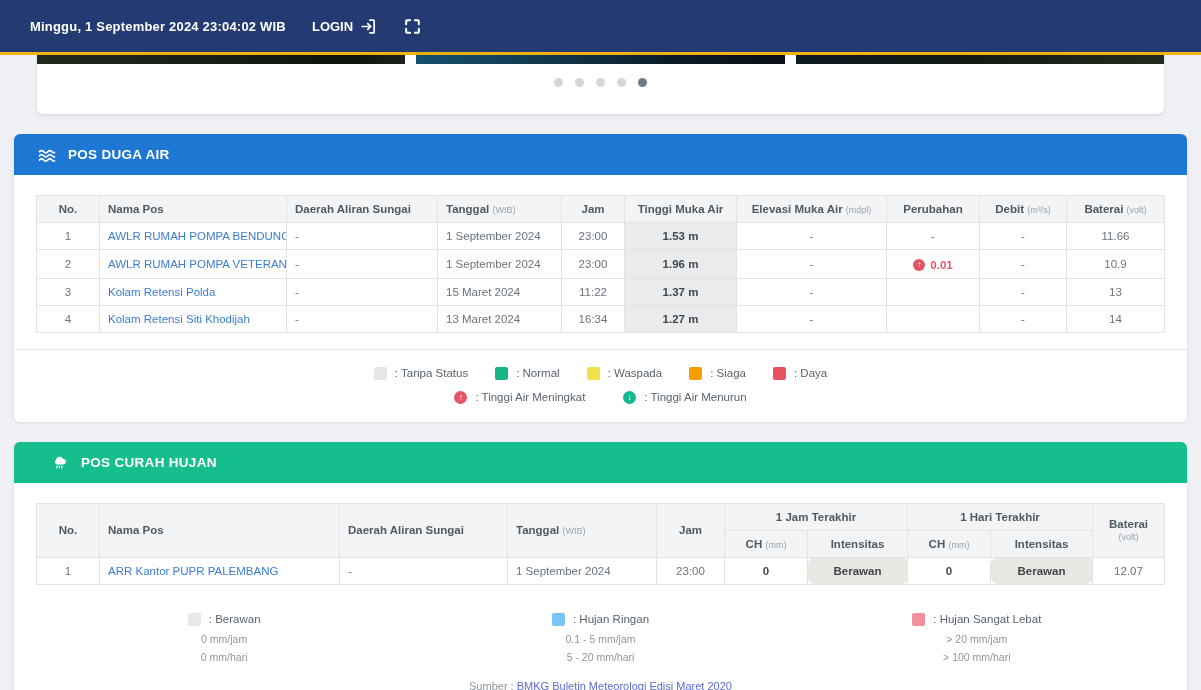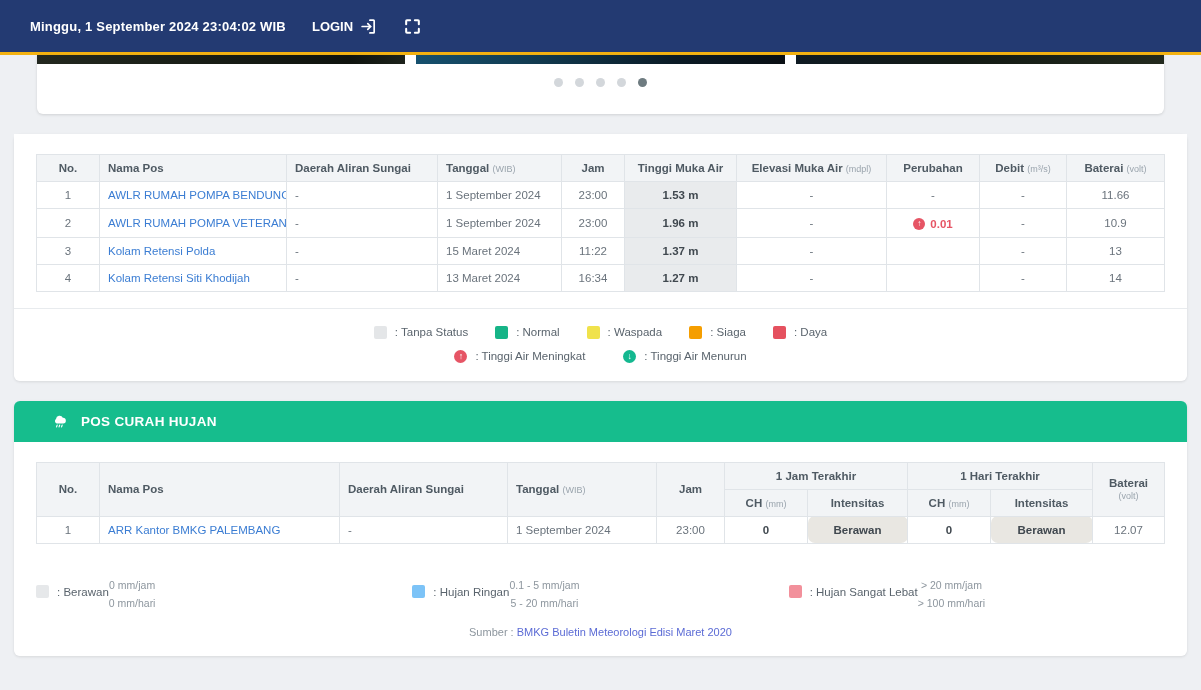--- a/index.html
+++ b/index.html
@@ -61,21 +61,21 @@
   .divider { border:none; border-top:1px solid #e8ebee; margin:16px -22px 0; }
   .status-legend { display:flex; justify-content:center; align-items:center; gap:27px;
     margin-top:17px; font-size:11.5px; color:#5a646d; }
   .legend-item { display:flex; align-items:center; gap:8px; }
   .sq { width:13px; height:13px; border-radius:2px; flex:none; }
   .trend-legend { display:flex; justify-content:center; align-items:center; gap:38px;
     margin-top:11px; font-size:11.5px; color:#5a646d; }
 
   
   .rain-legend { display:flex; margin-top:28px; }
-  .rain-col { flex:1; display:flex; flex-direction:row; align-items:center; }
+  .rain-col { flex:1; display:flex; flex-direction:column; align-items:center; }
   .rain-head { display:flex; align-items:center; gap:8px; font-size:11.5px; color:#5a646d; }
   .rain-sub { color:#8d969e; font-size:10.5px; line-height:1.75; text-align:center; margin-top:4px; }
   .source-note { text-align:center; margin-top:14px; font-size:11px; color:#8d969e; }
   .source-note a { color:#5b6bd5; text-decoration:none; }
 </style>
 </head>
 <body>
 
 <header class="app-header">
   <div class="header-right">
@@ -110,20 +110,28 @@
     <div class="dots">
       <button class="dot"></button>
       <button class="dot"></button>
       <button class="dot"></button>
       <button class="dot"></button>
       <button class="dot active"></button>
     </div>
   </section>
 
   <section class="card">
+    <div class="card-header blue">
+      <svg width="20" height="20" viewBox="0 0 24 24" fill="none" stroke="#fff" stroke-width="2" stroke-linecap="round">
+        <path d="M3 8c1.5-1.8 3.5-1.8 5 0s3.5 1.8 5 0 3.5-1.8 5 0 2.5 1.3 3 1"></path>
+        <path d="M3 13c1.5-1.8 3.5-1.8 5 0s3.5 1.8 5 0 3.5-1.8 5 0 2.5 1.3 3 1"></path>
+        <path d="M3 18c1.5-1.8 3.5-1.8 5 0s3.5 1.8 5 0 3.5-1.8 5 0 2.5 1.3 3 1"></path>
+      </svg>
+      <span>POS DUGA AIR</span>
+    </div>
     <div class="card-body">
       <table>
         <colgroup>
           <col style="width:63px">
             <col style="width:187px">
             <col style="width:151px">
             <col style="width:124px">
           <col style="width:63px">
             <col style="width:112px">
             <col style="width:150px">
@@ -303,21 +311,21 @@
             <th>
               <span>CH</span>
               <span class="unit">(mm)</span>
             </th>
             <th>Intensitas</th>
           </tr>
         </thead>
         <tbody>
           <tr>
             <td>1</td>
-            <td class="left"><a href="#" class="pos-link">ARR Kantor BMKG PALEMBANG</a></td>
+            <td class="left"><a href="#" class="pos-link">ARR Kantor PUPR PALEMBANG</a></td>
             <td class="left">-</td>
             <td class="left">1 September 2024</td>
             <td>23:00</td>
             <td class="ch">0</td>
             <td class="intens">Berawan</td>
             <td class="ch">0</td>
             <td class="intens">Berawan</td>
             <td>12.07</td>
           </tr>
         </tbody>

